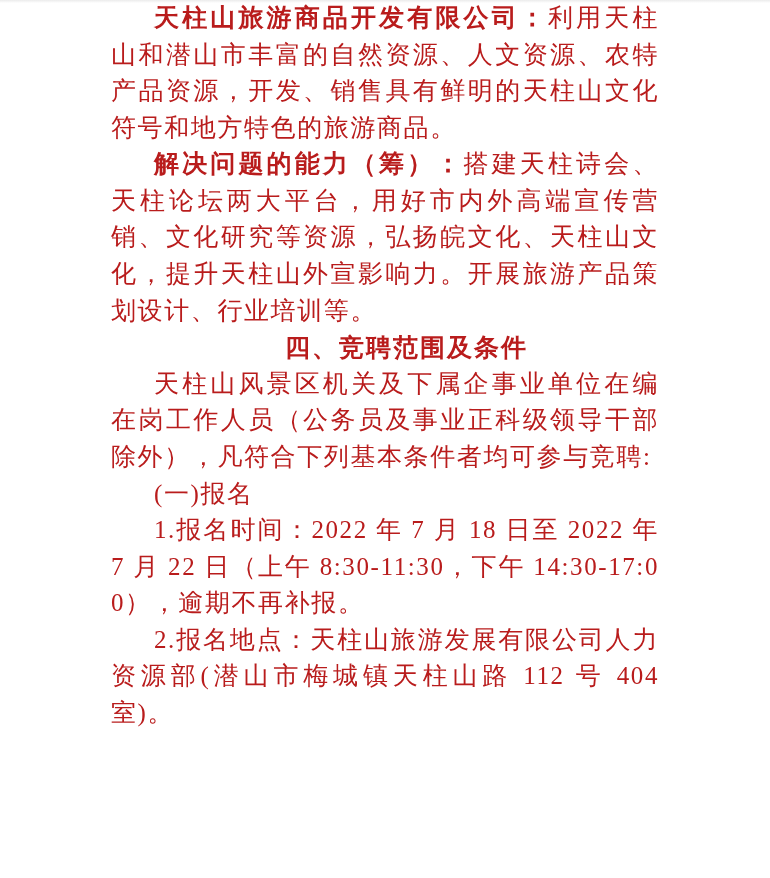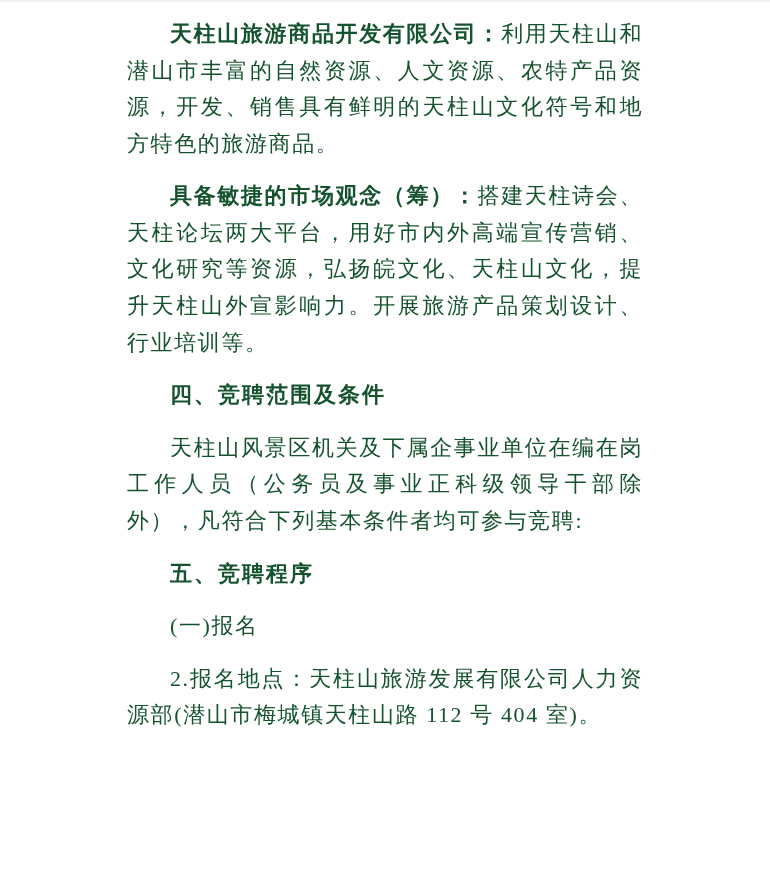--- a/index.html
+++ b/index.html
@@ -20,47 +20,47 @@
     background: linear-gradient(#ebebeb, #ffffff);
     pointer-events: none;
   }
   .page {
     box-sizing: border-box;
     width: 770px;
     height: 878px;
     padding: 0 111px;
   }
   p.doc {
-    margin: 16px;
+    margin: 0;
     padding: 0;
     font-family: "Liberation Serif", "DejaVu Serif", serif;
-    font-size: 22px;
+    font-size: 25px;
     line-height: 36.58px;
-    color: #14532d;
+    color: #b91c1c;
     letter-spacing: 1.6px;
     text-align: justify;
     text-indent: 43px;
     word-break: break-all;
   }
   p.doc .lead {
     font-weight: 700;
   }
   p.heading {
     font-family: "Liberation Sans", "DejaVu Sans", sans-serif;
     font-weight: 700;
-    text-align: left;
+    text-align: center;
     letter-spacing: 2px;
   }
 </style>
 </head>
 <body>
 
 <div class="top-fade"></div>
 
 <div class="page">
     <p class="doc"><span class="lead">天柱山旅游商品开发有限公司：</span><span>利用天柱山和潜山市丰富的自然资源、人文资源、农特产品资源，开发、销售具有鲜明的天柱山文化符号和地方特色的旅游商品。</span></p>
-    <p class="doc"><span class="lead">具备敏捷的市场观念（筹）：</span><span>搭建天柱诗会、天柱论坛两大平台，用好市内外高端宣传营销、文化研究等资源，弘扬皖文化、天柱山文化，提升天柱山外宣影响力。开展旅游产品策划设计、行业培训等。</span></p>
+    <p class="doc"><span class="lead">解决问题的能力（筹）：</span><span>搭建天柱诗会、天柱论坛两大平台，用好市内外高端宣传营销、文化研究等资源，弘扬皖文化、天柱山文化，提升天柱山外宣影响力。开展旅游产品策划设计、行业培训等。</span></p>
     <p class="doc heading">四、竞聘范围及条件</p>
     <p class="doc">天柱山风景区机关及下属企事业单位在编在岗工作人员（公务员及事业正科级领导干部除外），凡符合下列基本条件者均可参与竞聘:</p>
-    <p class="doc heading">五、竞聘程序</p>
     <p class="doc">(一)报名</p>
+    <p class="doc">1.报名时间：2022 年 7 月 18 日至 2022 年 7 月 22 日（上午 8:30-11:30，下午 14:30-17:00），逾期不再补报。</p>
     <p class="doc">2.报名地点：天柱山旅游发展有限公司人力资源部(潜山市梅城镇天柱山路 112 号 404 室)。</p>
   </div>
 
 </body></html>

